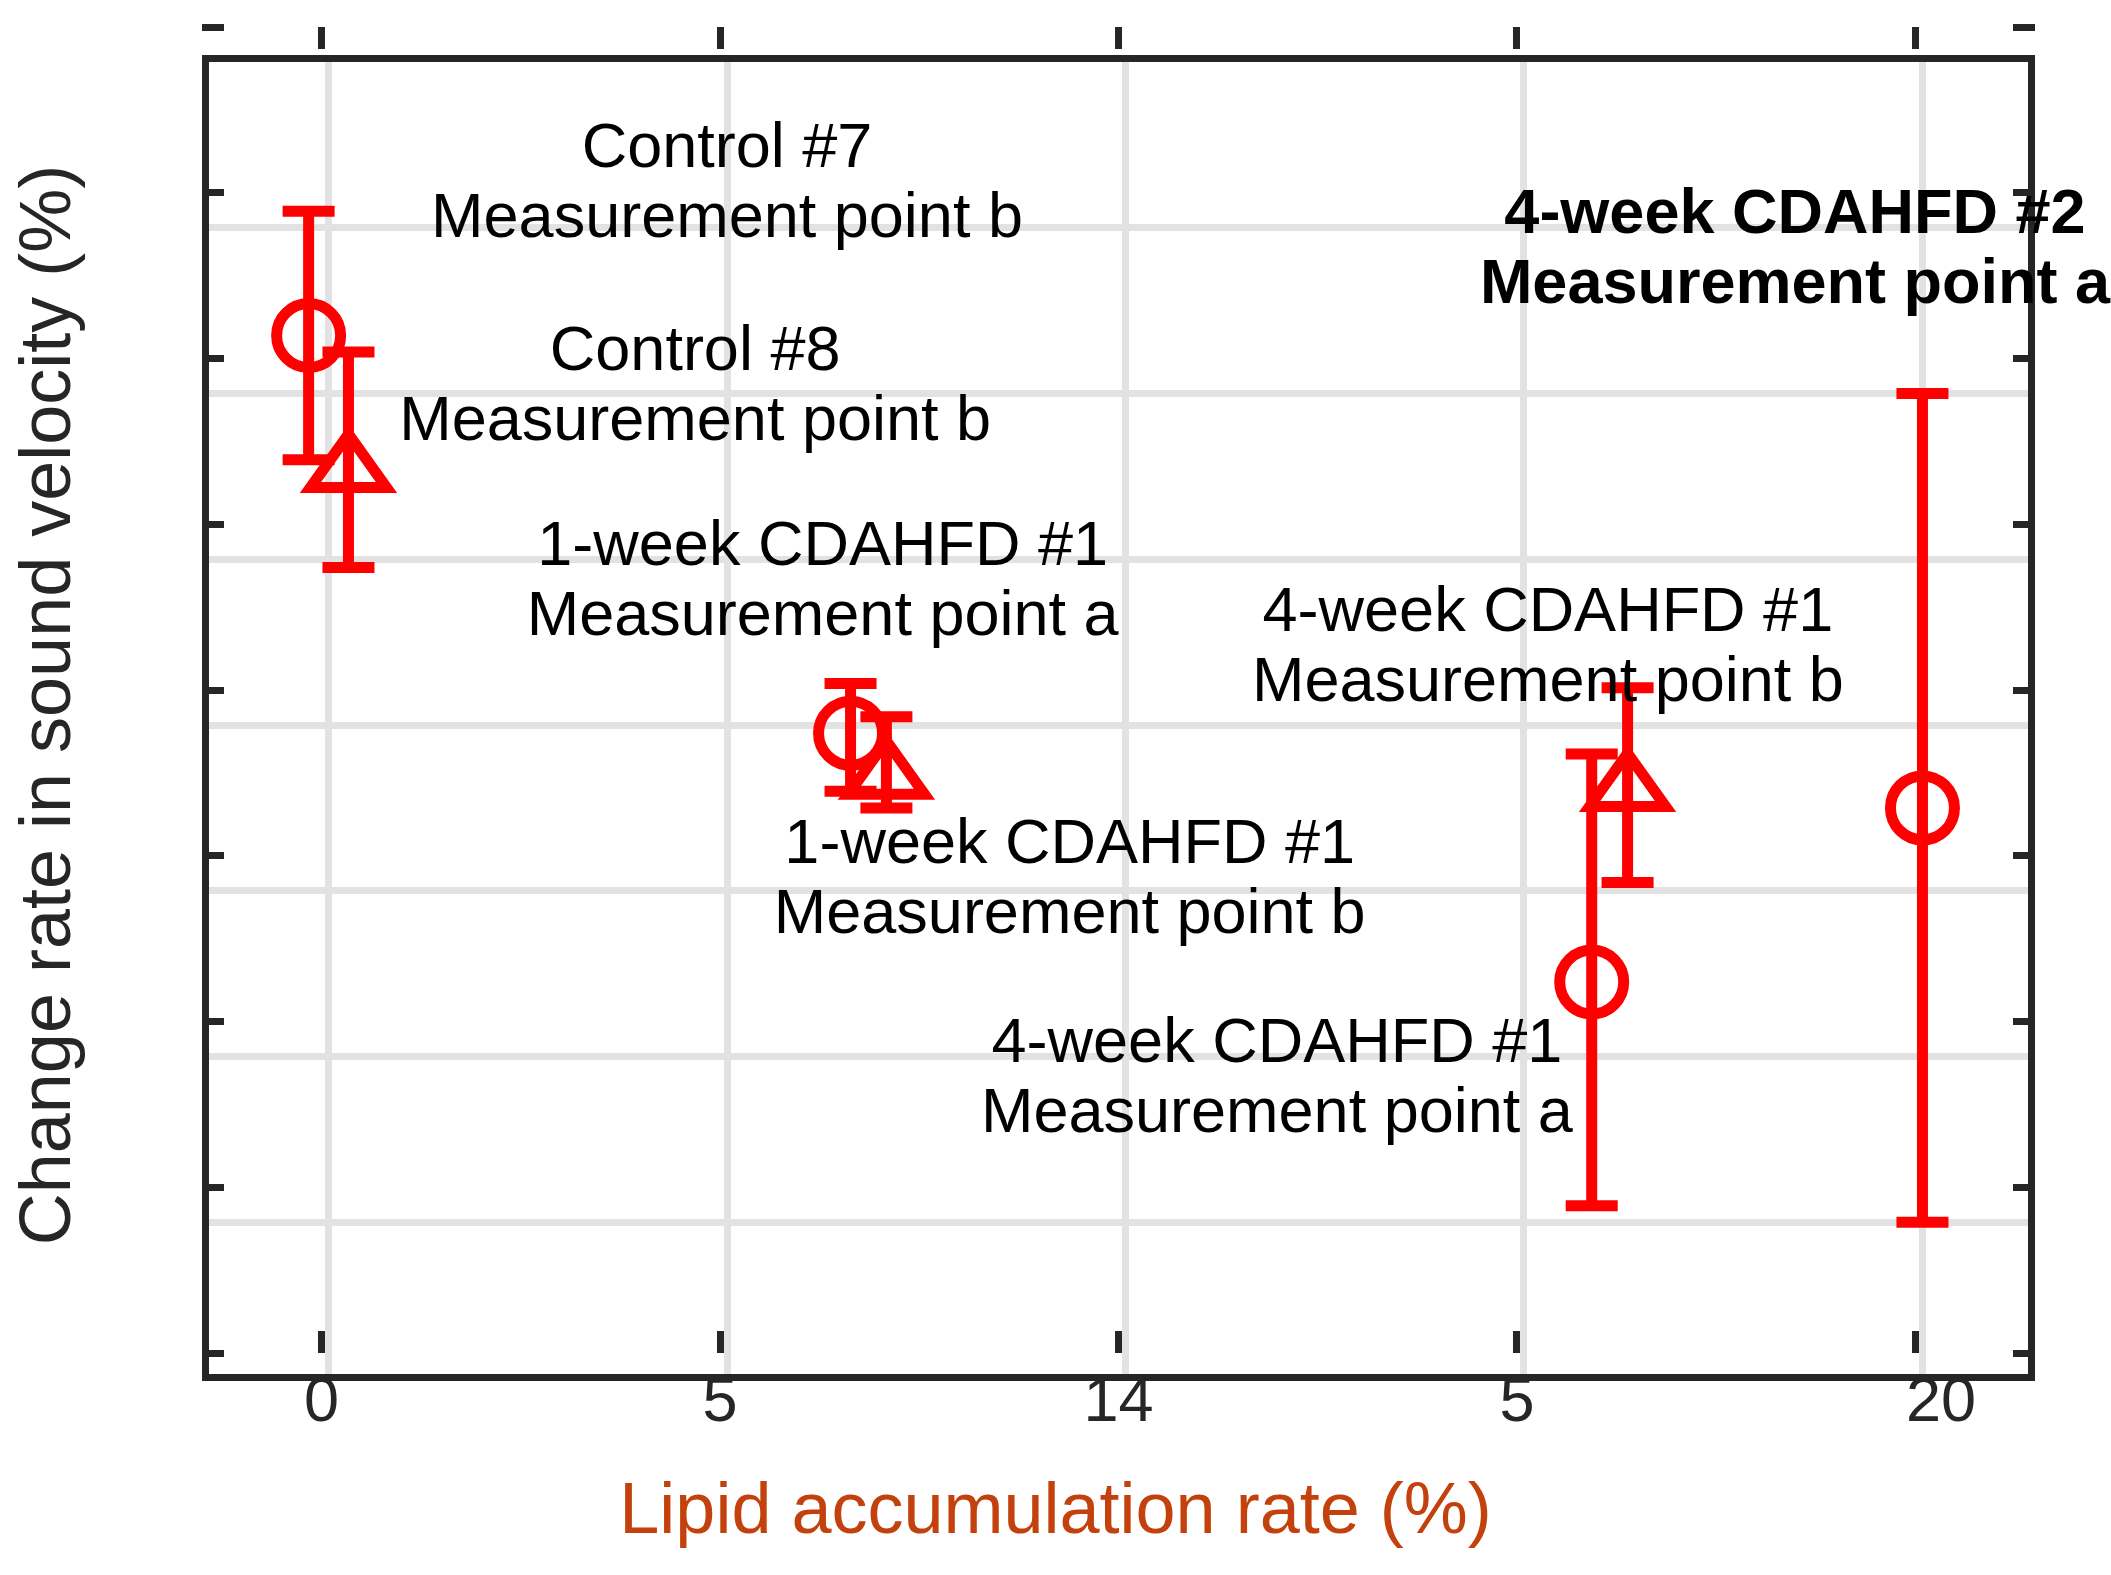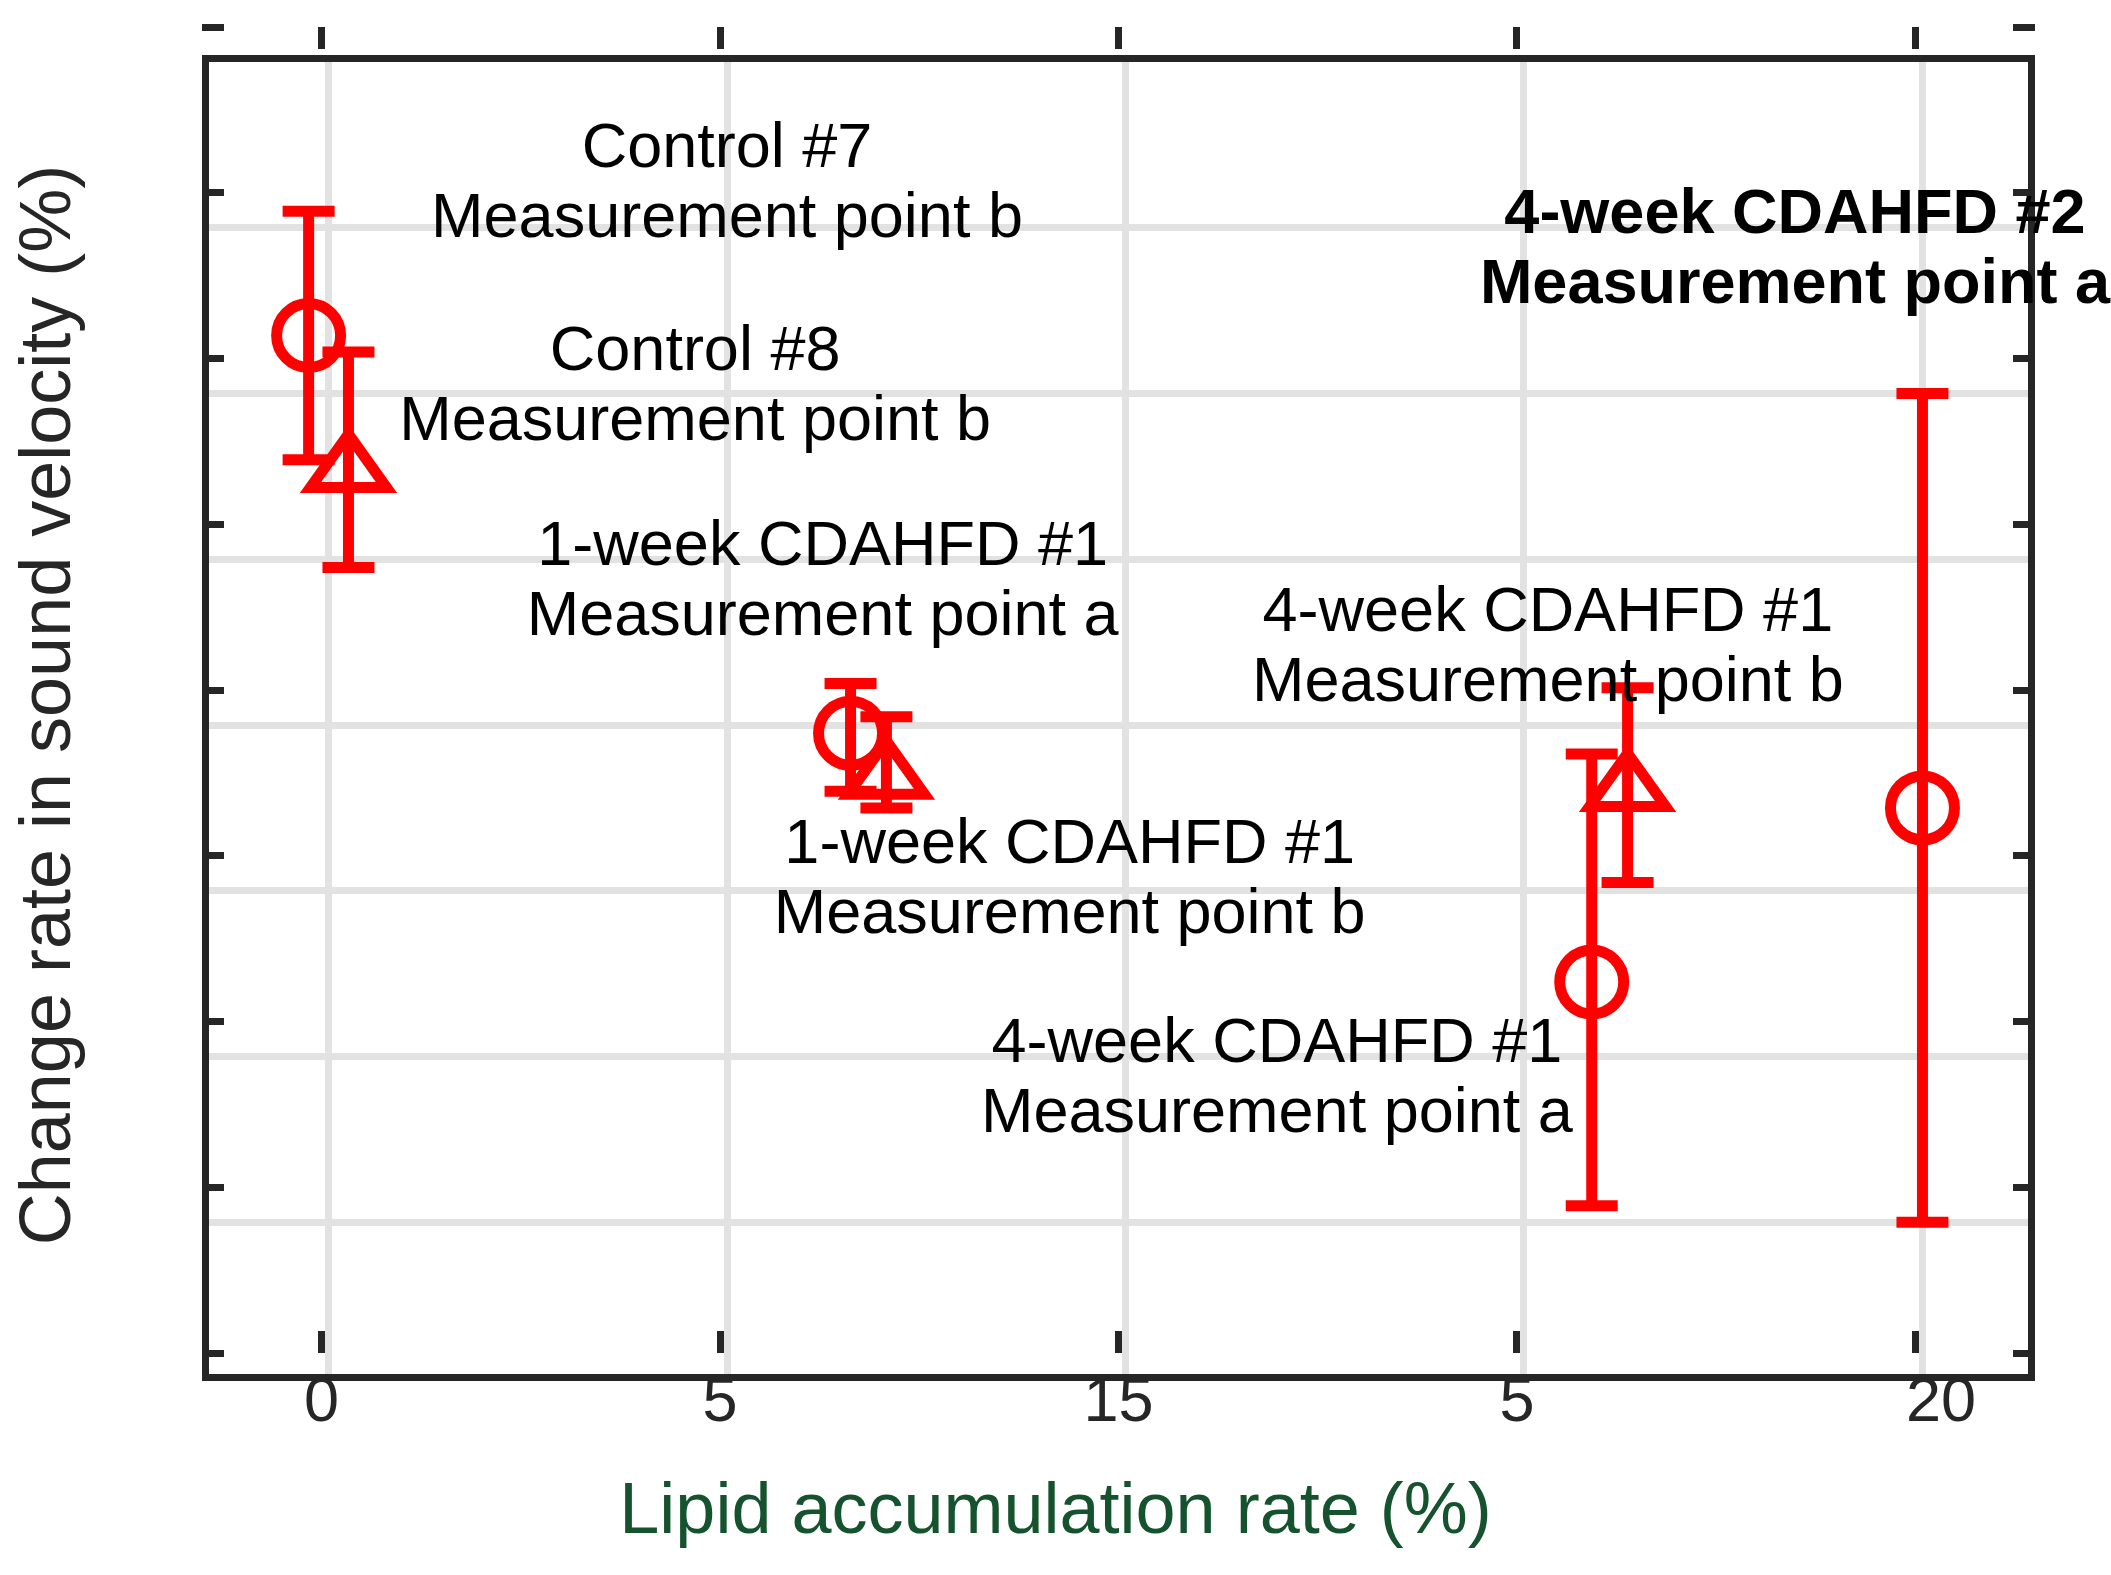--- a/index.html
+++ b/index.html
@@ -37,21 +37,21 @@
     font-size:63px;line-height:63px;
     color:#262626;white-space:nowrap;
     transform:translateX(-50%);
   }
 
   
   #xaxis-title{
     position:absolute;left:0;top:1468px;width:2111px;
     text-align:center;
     font-size:72px;line-height:80px;
-    color:#14532d;
+    color:#c2410c;
   }
   #yaxis-title{
     position:absolute;
     left:-625px;top:665px;
     width:1340px;
     text-align:center;
     font-size:72px;line-height:80px;
     color:#262626;
     transform:rotate(-90deg);
     transform-origin:center center;
@@ -197,20 +197,20 @@
       <div class="tick-x t" style="left: 1115px;"></div>
       <div class="tick-x" style="left: 1513.48px;"></div>
       <div class="tick-x t" style="left: 1513.48px;"></div>
       <div class="tick-x" style="left: 1911.96px;"></div>
       <div class="tick-x t" style="left: 1911.96px;"></div>
     </div>
 
   <div id="xtick-labels">
       <div class="xlabel-tick" style="left: 321.543px;">0</div>
       <div class="xlabel-tick" style="left: 720.022px;">5</div>
-      <div class="xlabel-tick" style="left: 1118.5px;">15</div>
+      <div class="xlabel-tick" style="left: 1118.5px;">14</div>
       <div class="xlabel-tick" style="left: 1516.98px;">5</div>
       <div class="xlabel-tick" style="left: 1941px;">20</div>
     </div>
 
   <div id="xaxis-title">Lipid accumulation rate (%)</div>
 
 </div>
 
 </body></html>

